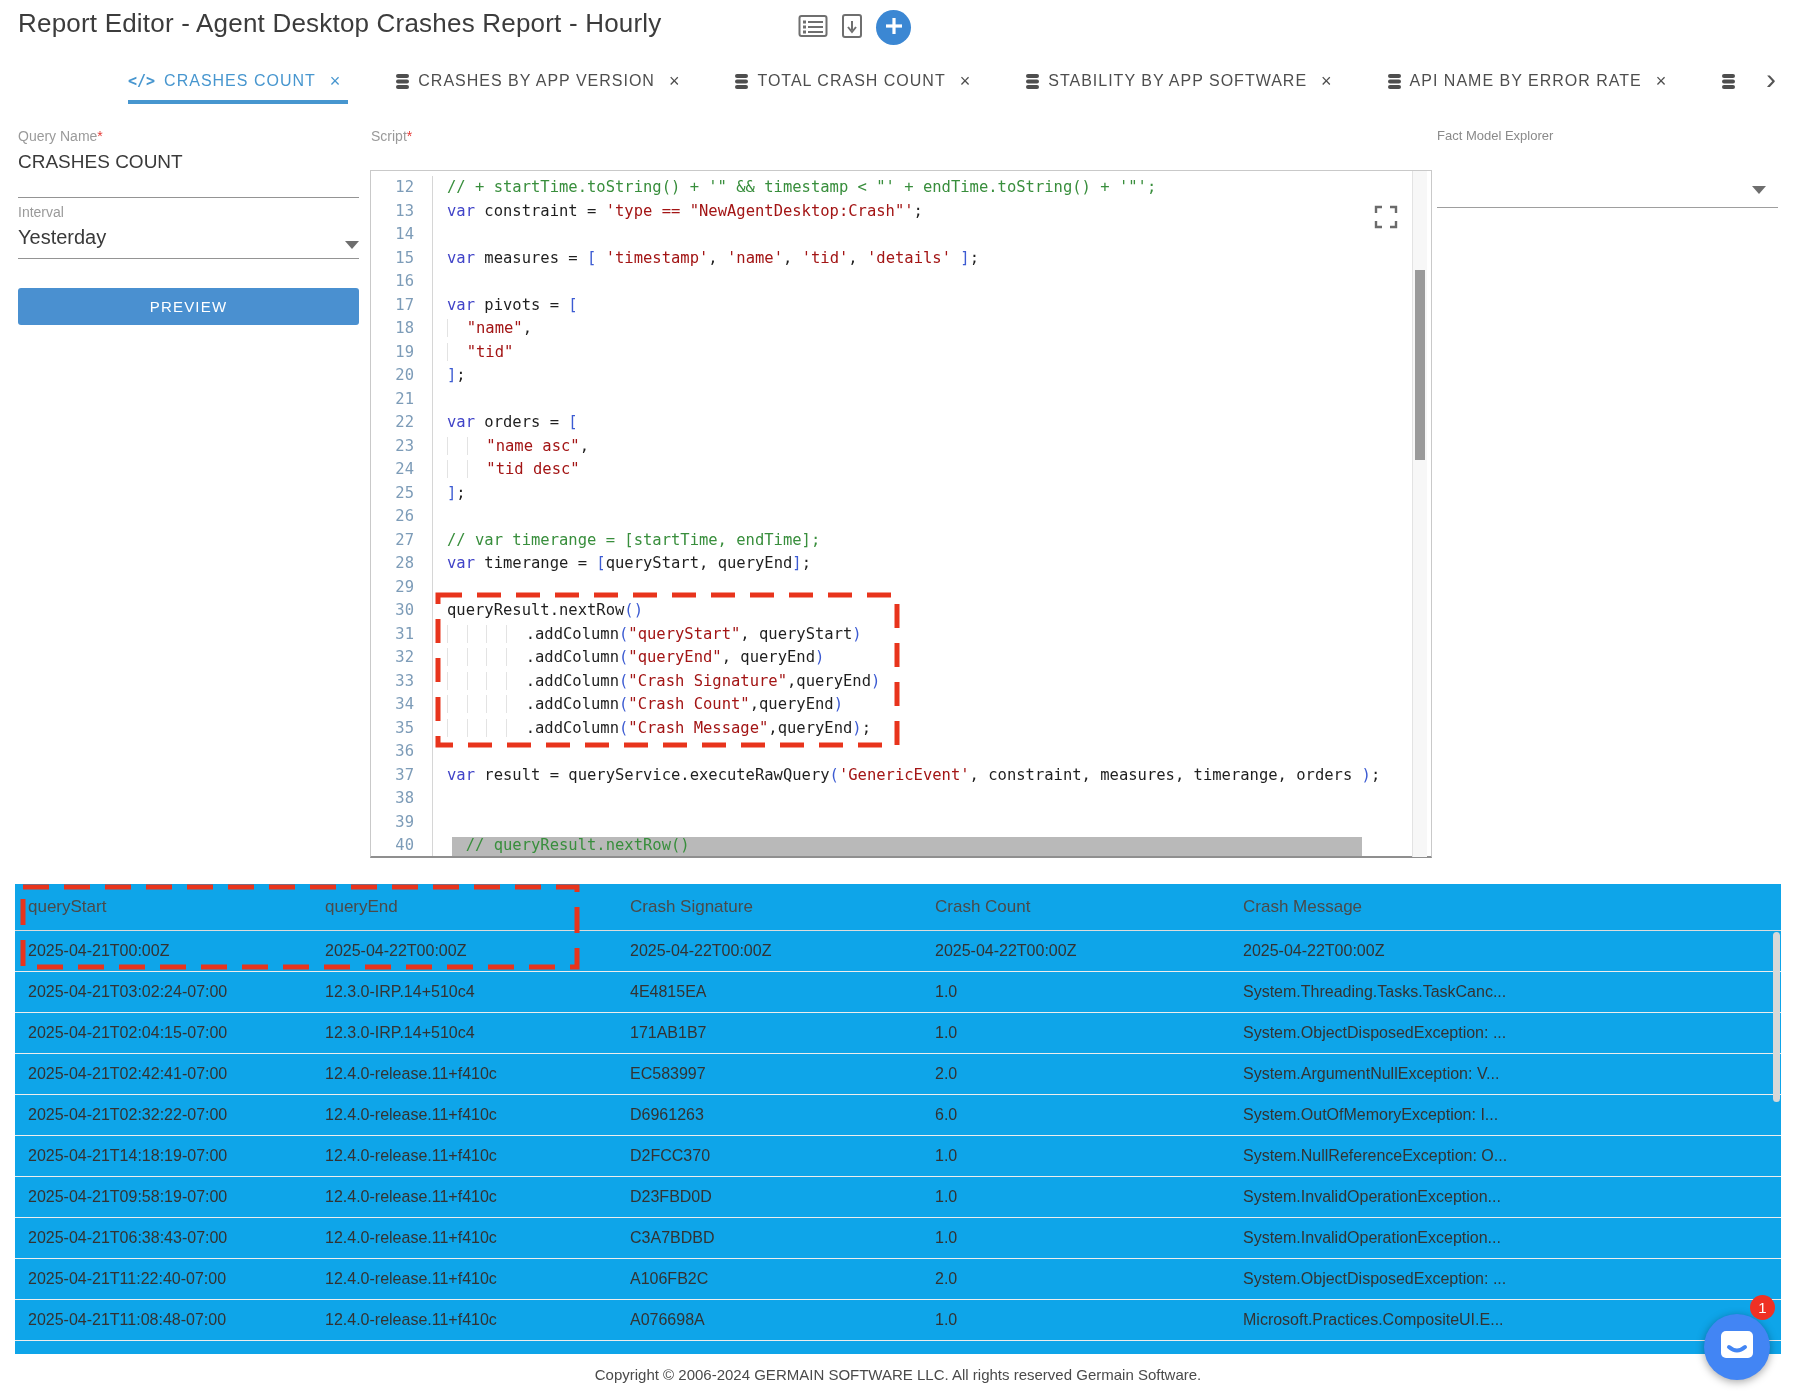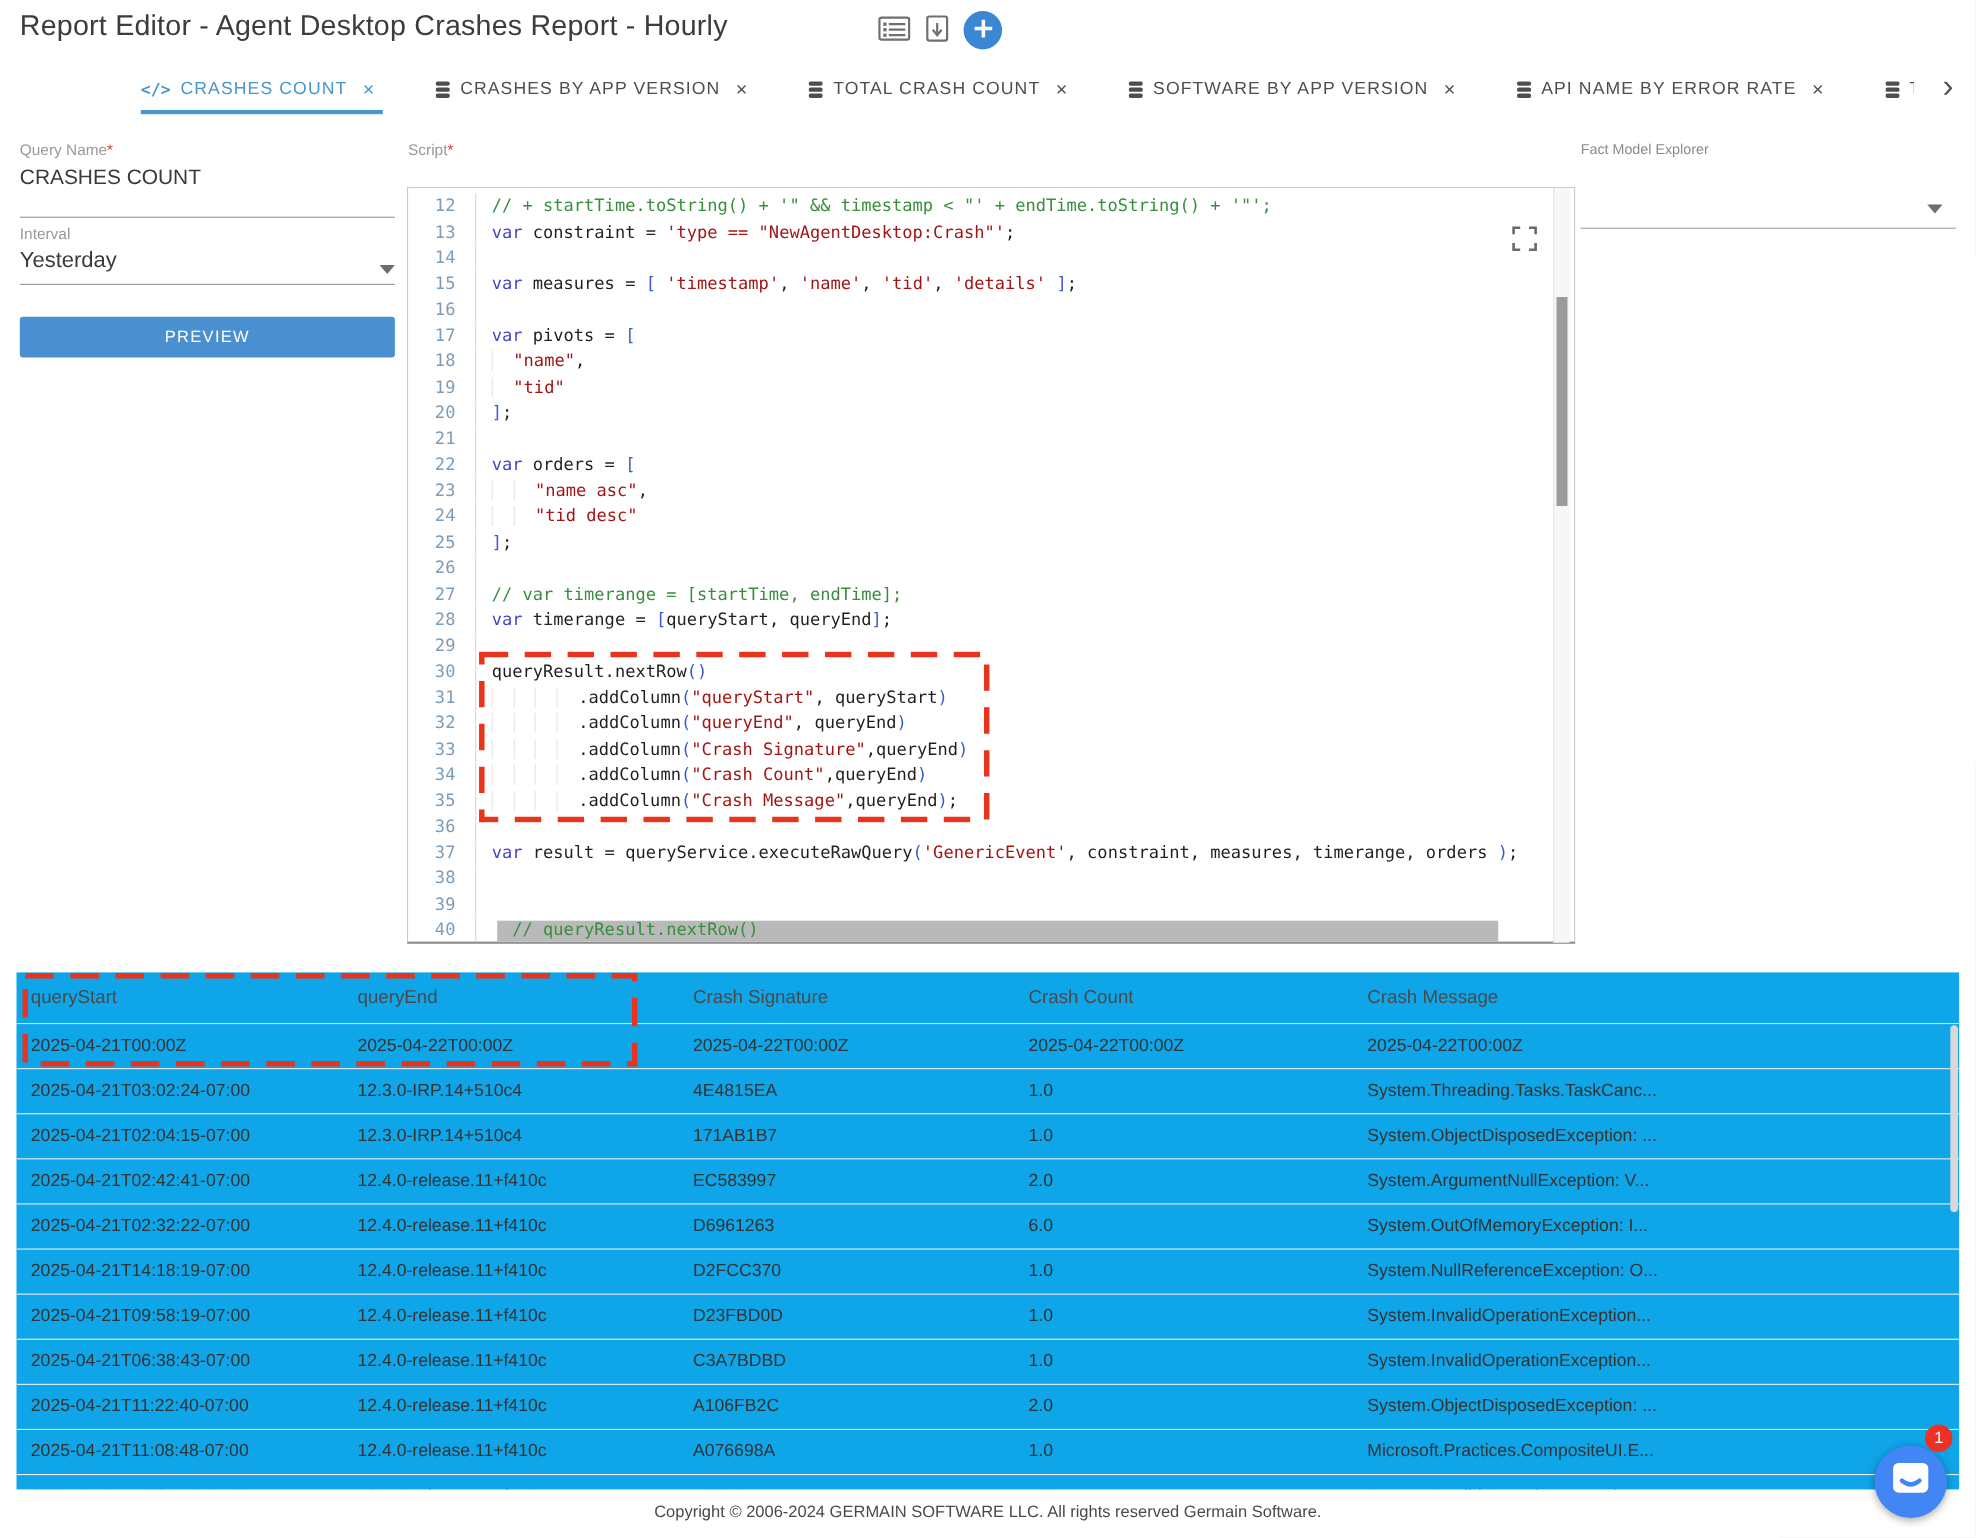--- a/index.html
+++ b/index.html
@@ -139,21 +139,21 @@
         <span class="tab-close">×</span>
       </div>
       <div class="tab">
         <span class="tab-icon">
           <svg width="13" height="17" viewBox="0 0 13 17">
             <rect x="0" y="1" width="13" height="4" rx="2" fill="currentColor"></rect>
             <rect x="0" y="6.5" width="13" height="4" rx="2" fill="currentColor"></rect>
             <rect x="0" y="12" width="13" height="4" rx="2" fill="currentColor"></rect>
           </svg>
         </span>
-        <span class="tab-label">SOFTWARE BY APP VERSION</span>
+        <span class="tab-label">STABILITY BY APP SOFTWARE</span>
         <span class="tab-close">×</span>
       </div>
       <div class="tab">
         <span class="tab-icon">
           <svg width="13" height="17" viewBox="0 0 13 17">
             <rect x="0" y="1" width="13" height="4" rx="2" fill="currentColor"></rect>
             <rect x="0" y="6.5" width="13" height="4" rx="2" fill="currentColor"></rect>
             <rect x="0" y="12" width="13" height="4" rx="2" fill="currentColor"></rect>
           </svg>
         </span>

